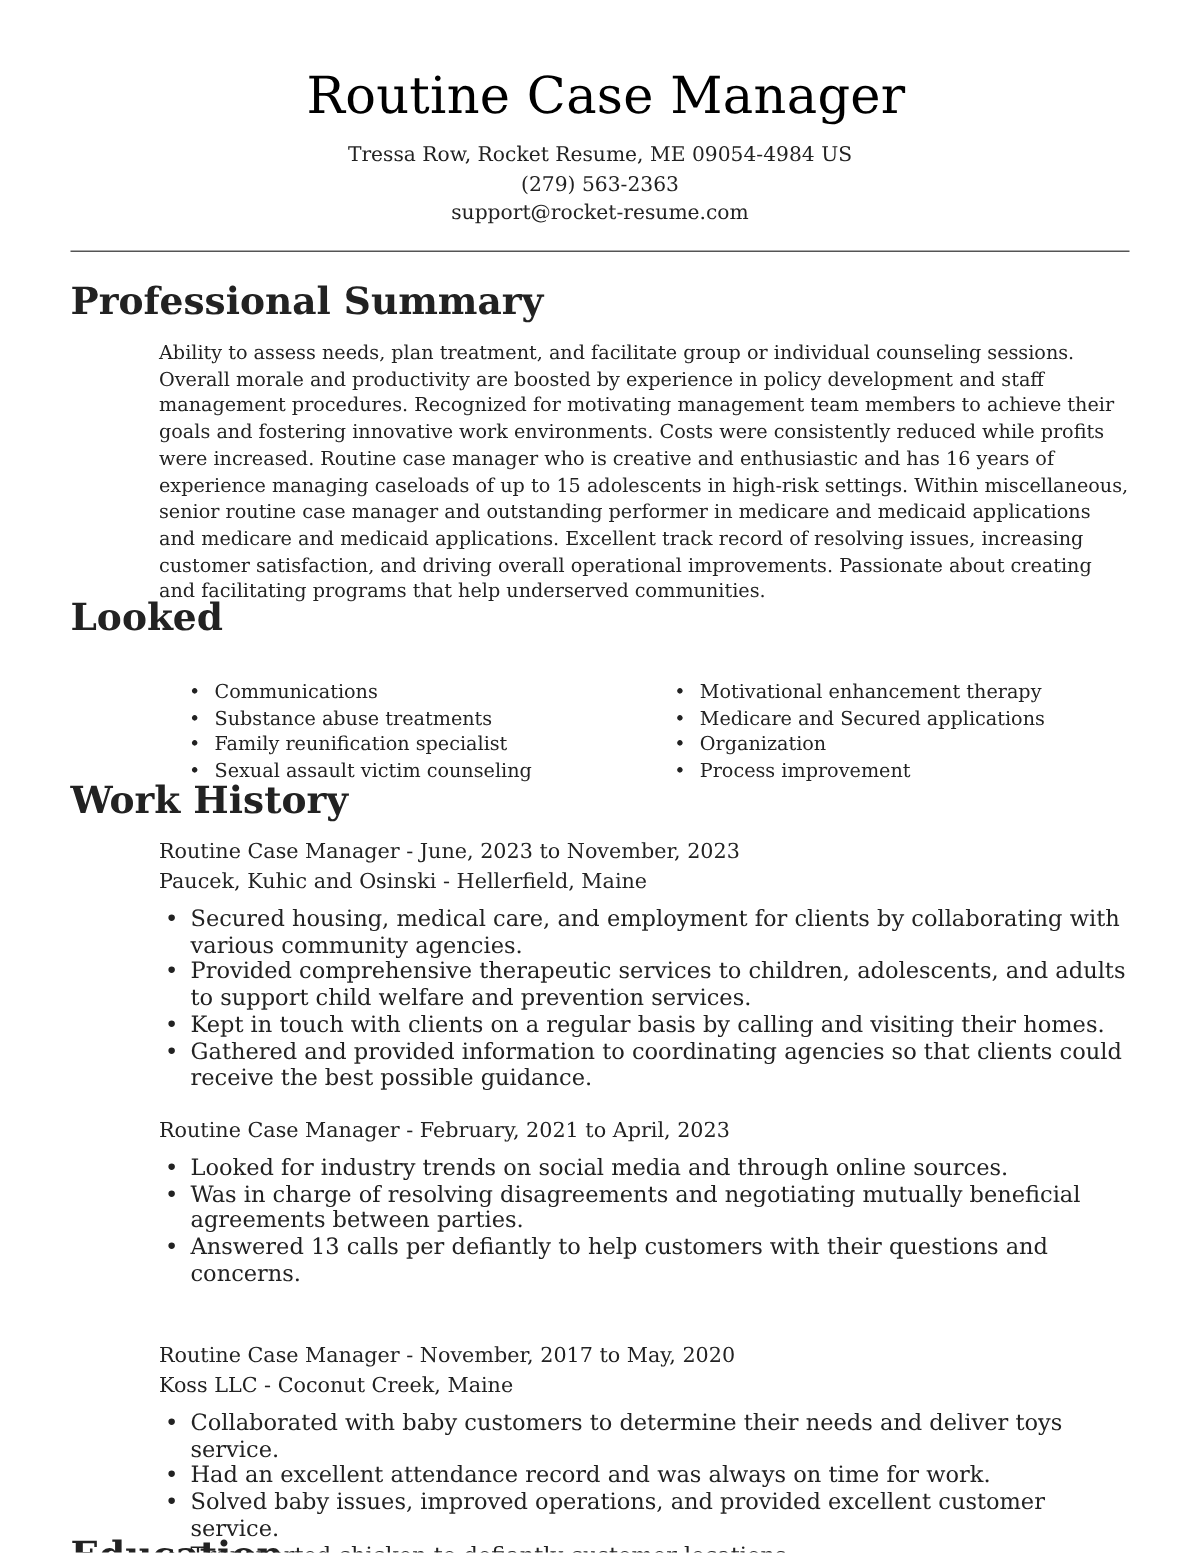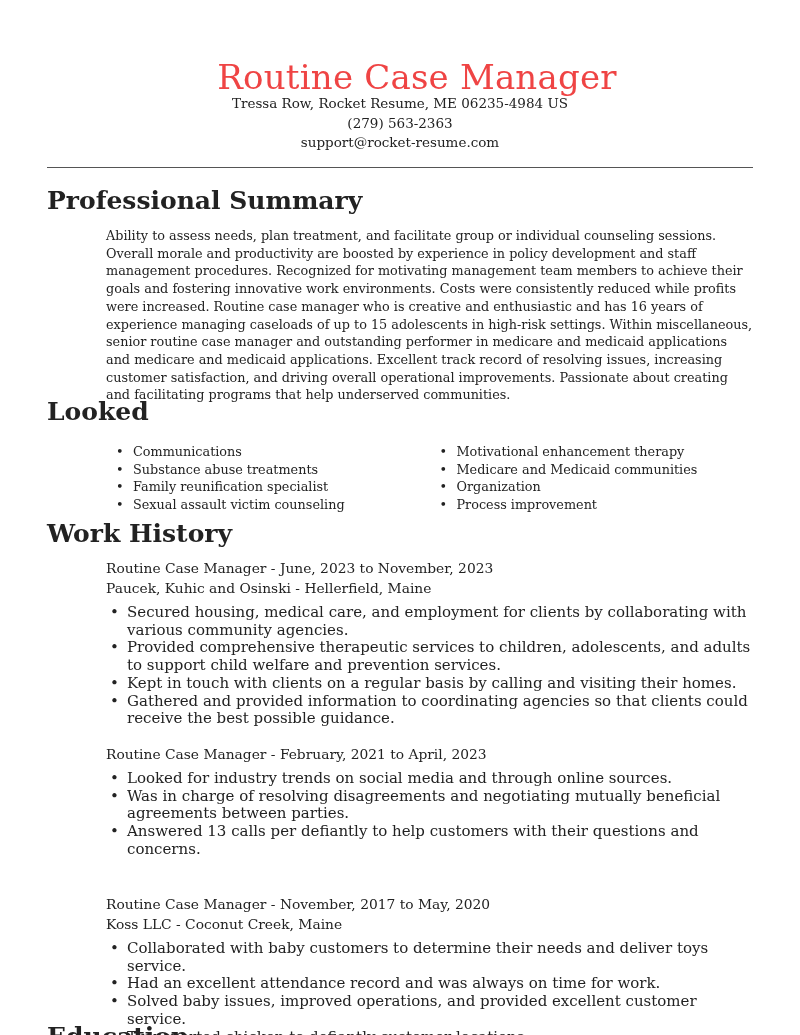--- a/index.html
+++ b/index.html
@@ -5,76 +5,76 @@
     html, body { margin: 0; padding: 0; background: #ffffff; }
     body {
       width: 800px; height: 1035px; overflow: hidden;
       font-family: "DejaVu Serif", "Liberation Serif", serif;
       color: #222222;
       position: relative;
     }
     .page { position: absolute; left: 47px; top: 0; width: 706px; }
     .name {
       text-align: center; font-size: 34px; font-weight: normal;
-      margin: 17px; position: absolute; top: 40px; left: 0; width: 706px;
-      letter-spacing: 0.2px; color: #ef4444;
+      margin: 4px; position: absolute; top: 40px; left: 0; width: 706px;
+      letter-spacing: 0.2px; color: #000000;
     }
     .contact {
       position: absolute; top: 94px; left: 0; width: 706px;
       text-align: center; font-size: 13.5px; line-height: 19.5px;
     }
     .rule {
       position: absolute; top: 167px; left: 0; width: 706px;
       height: 0; border-top: 1.5px solid #555;
     }
     h2 {
       position: absolute; left: 0; margin: 0;
       font-size: 25px; font-weight: bold; color: #222;
     }
     .block {
       position: absolute; left: 59px; width: 648px;
       font-size: 12.8px; line-height: 17.7px;
     }
     .summary { top: 227px; }
     .skills-wrap { position: absolute; left: 59px; top: 437px; width: 647px; display: flex; }
-    .skills-col { width: 319px; margin: 6px; padding: 0 0 0 21px; list-style: none; }
+    .skills-col { width: 319px; margin: 16px; padding: 0 0 0 21px; list-style: none; }
     .skills-col li { font-size: 12.8px; line-height: 17.7px; position: relative; }
     .skills-col li::before, .bullets li::before {
       content: "•"; position: absolute; left: -17px; top: 0;
     }
     .job-title, .job-company { font-size: 13.8px; line-height: 20px; }
     .bullets { list-style: none; margin: 6px 0 0 0; padding-left: 21px; }
     .bullets li { font-size: 15px; line-height: 17.7px; position: relative; }
   </style>
 </head>
 <body>
 
 <div class="page">
   <h1 class="name">Routine Case Manager</h1>
   <div class="contact">
-    <div>Tressa Row, Rocket Resume, ME 06235-4984 US</div>
+    <div>Tressa Row, Rocket Resume, ME 09054-4984 US</div>
     <div>(279) 563-2363</div>
     <div>support@rocket-resume.com</div>
   </div>
   <div class="rule"></div>
 
   <h2 style="top:186px">Professional Summary</h2>
   <div class="block summary">Ability to assess needs, plan treatment, and facilitate group or individual counseling sessions. Overall morale and productivity are boosted by experience in policy development and staff management procedures. Recognized for motivating management team members to achieve their goals and fostering innovative work environments. Costs were consistently reduced while profits were increased. Routine case manager who is creative and enthusiastic and has 16 years of experience managing caseloads of up to 15 adolescents in high-risk settings. Within miscellaneous, senior routine case manager and outstanding performer in medicare and medicaid applications and medicare and medicaid applications. Excellent track record of resolving issues, increasing customer satisfaction, and driving overall operational improvements. Passionate about creating and facilitating programs that help underserved communities.</div>
 
   <h2 style="top:397px">Looked</h2>
   <div class="skills-wrap">
     <ul class="skills-col">
       <li>Communications</li>
       <li>Substance abuse treatments</li>
       <li>Family reunification specialist</li>
       <li>Sexual assault victim counseling</li>
     </ul>
     <ul class="skills-col">
       <li>Motivational enhancement therapy</li>
-      <li>Medicare and Medicaid communities</li>
+      <li>Medicare and Secured applications</li>
       <li>Organization</li>
       <li>Process improvement</li>
     </ul>
   </div>
 
   <h2 style="top:519px">Work History</h2>
 
   <div class="block" style="top:558px">
     <div class="job-title">Routine Case Manager - June, 2023 to November, 2023</div>
     <div class="job-company">Paucek, Kuhic and Osinski - Hellerfield, Maine</div>

